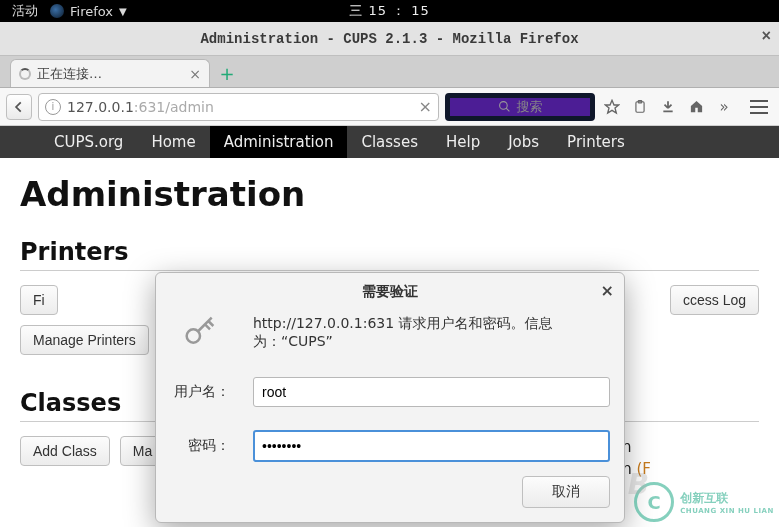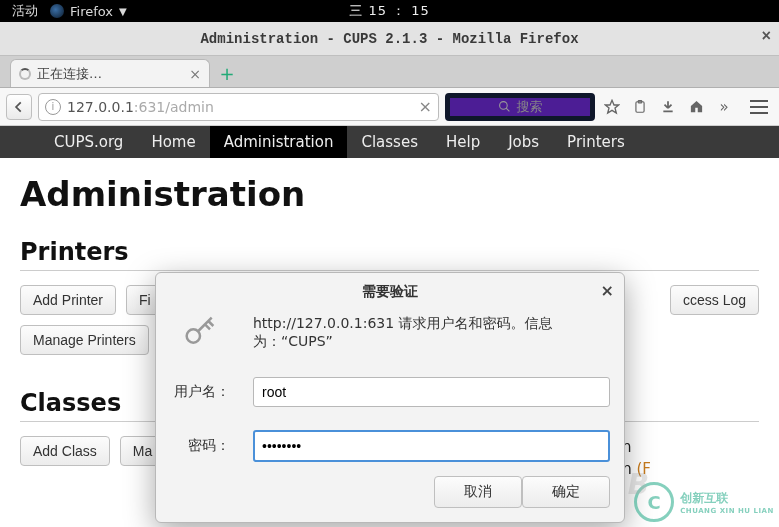--- a/index.html
+++ b/index.html
@@ -158,21 +158,20 @@
   <a>Jobs</a>
   <a>Printers</a>
 </div>
 
 <div class="page">
   <h1>Administration</h1>
 
   <h2>Printers</h2>
   <hr>
   <div class="btnrow">
-    <button class="btn">Add Printer</button>
     <button class="btn">Fi</button>
     <span style="flex:1"></span>
     <button class="btn" style="margin-left:260px;">ccess Log</button>
   </div>
   <div class="btnrow">
     <button class="btn">Manage Printers</button>
   </div>
 
   <div style="height:18px"></div>
   <h2>Classes</h2>
@@ -211,21 +210,20 @@
     <div class="msg">http://127.0.0.1:631 请求用户名和密码。信息为：“CUPS”</div>
 
     <label class="fld">用户名：</label>
     <input class="fld" type="text" value="root" style="">
 
     <label class="fld">密码：</label>
     <input class="fld focus" type="text" value="••••••••" style="">
   </div>
   <div class="dlg-buttons">
     <button class="btn">取消</button>
-    <button class="btn">确定</button>
   </div>
 </div>
 
 <div class="watermark">
   <span class="bd">B</span>
   <span class="circ">C</span>
   <span>
     <div class="txt">创新互联</div>
     <div class="txt" style="font-size:7px;letter-spacing:0.5px;">CHUANG XIN HU LIAN</div>
   </span>

